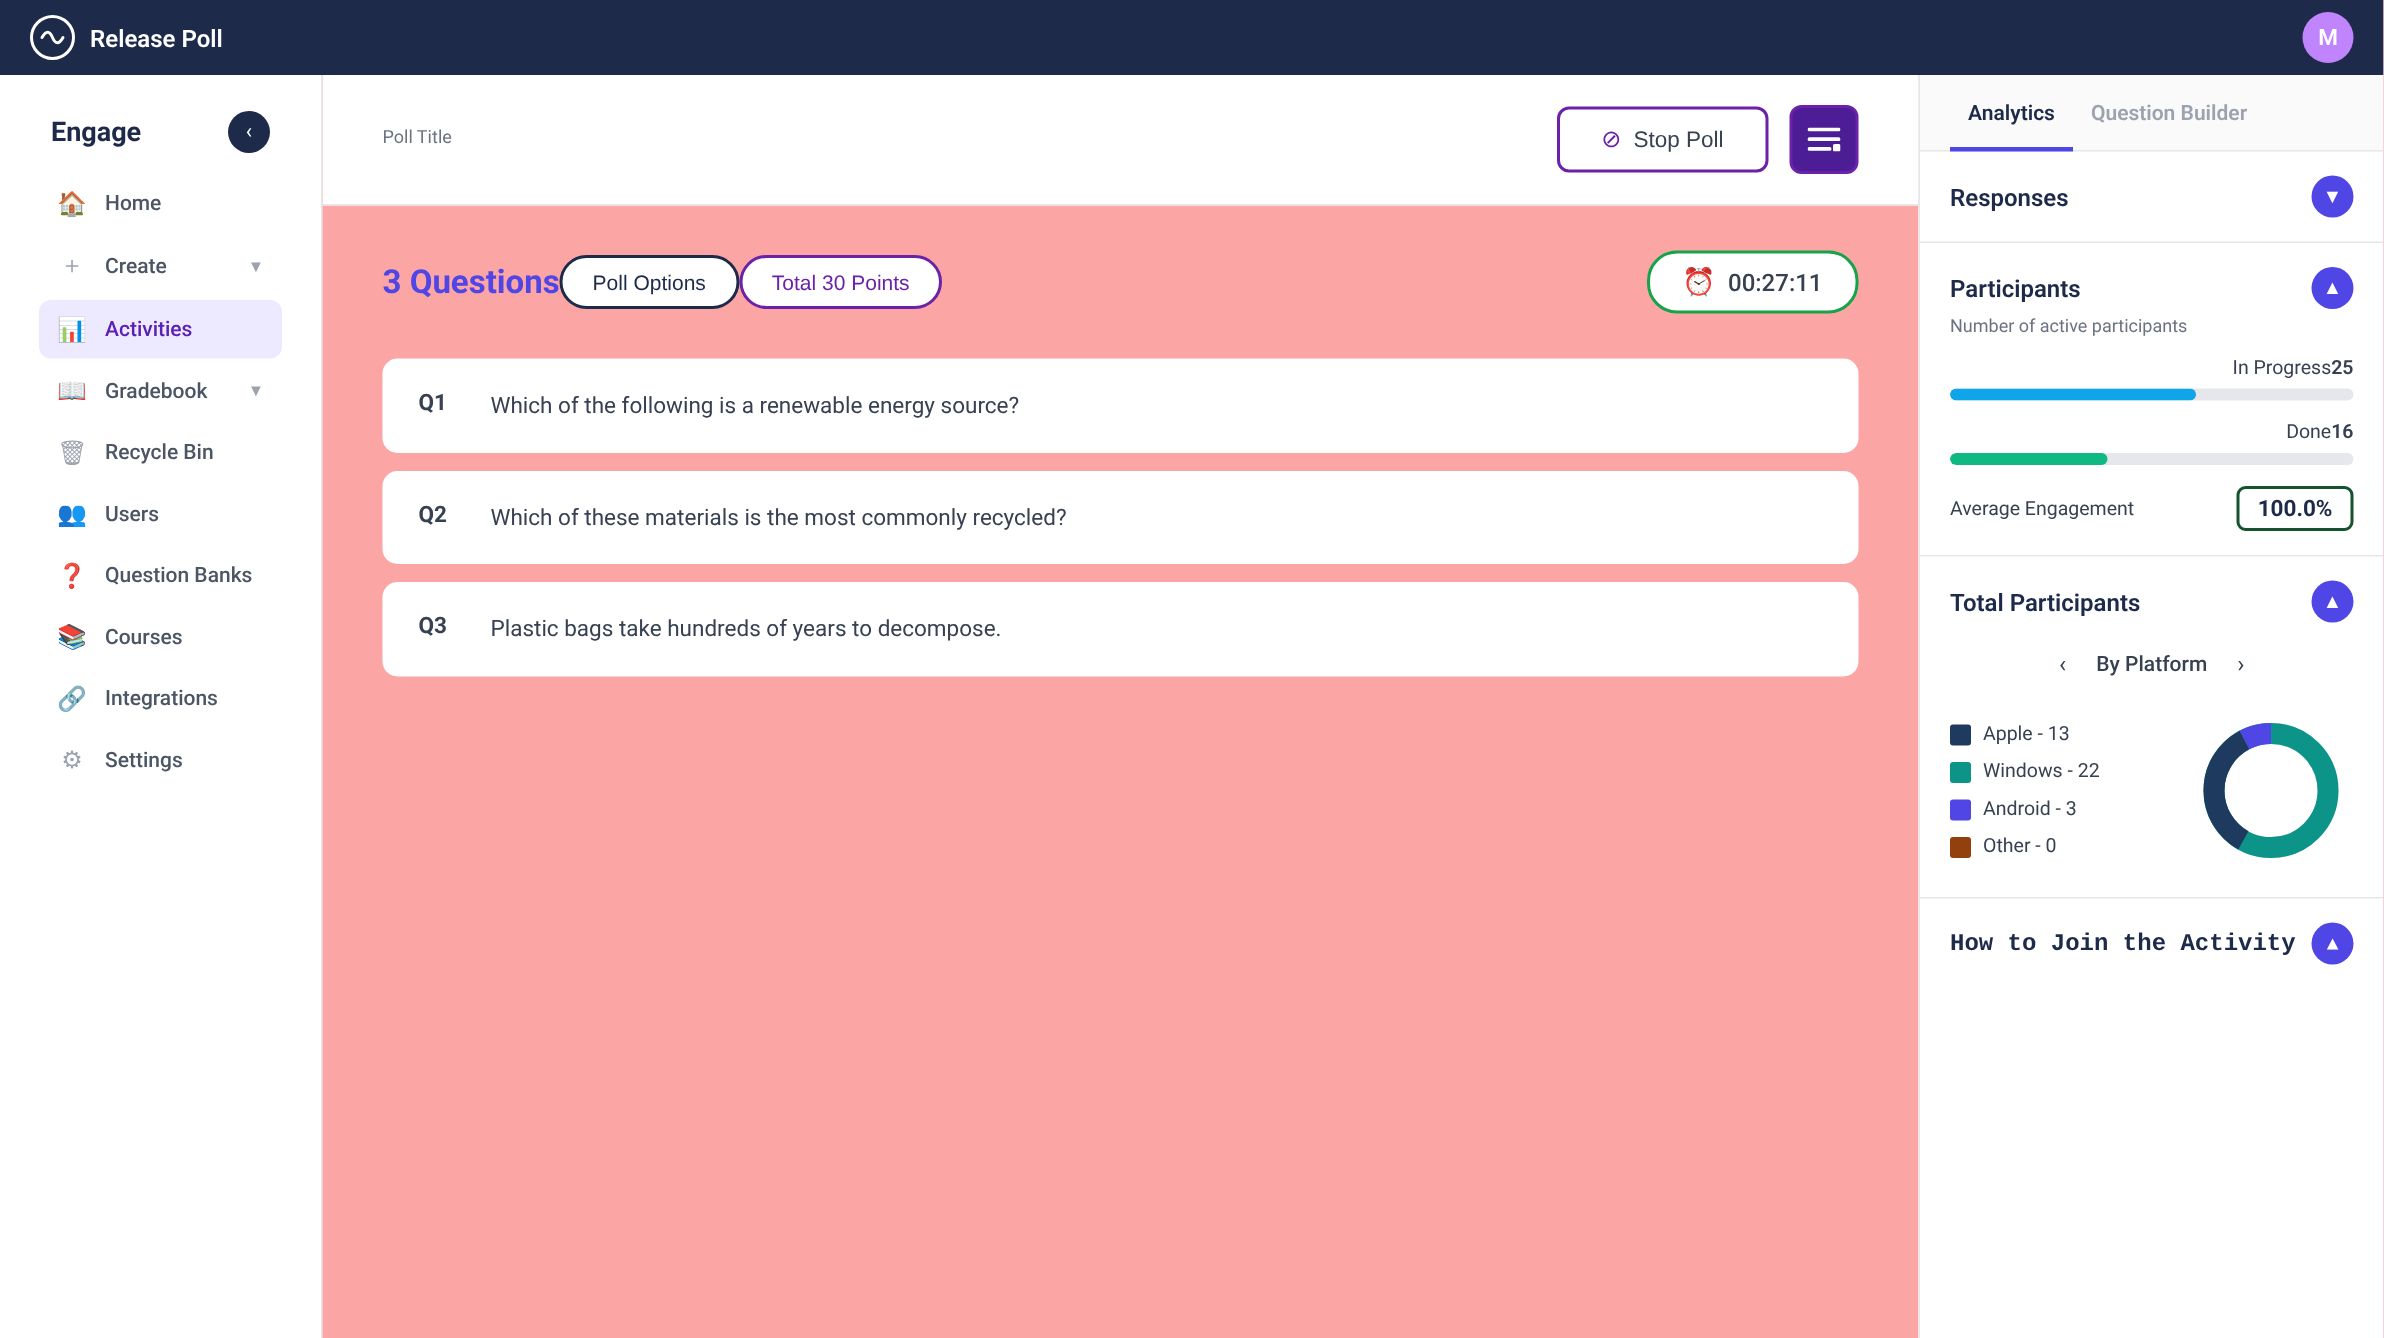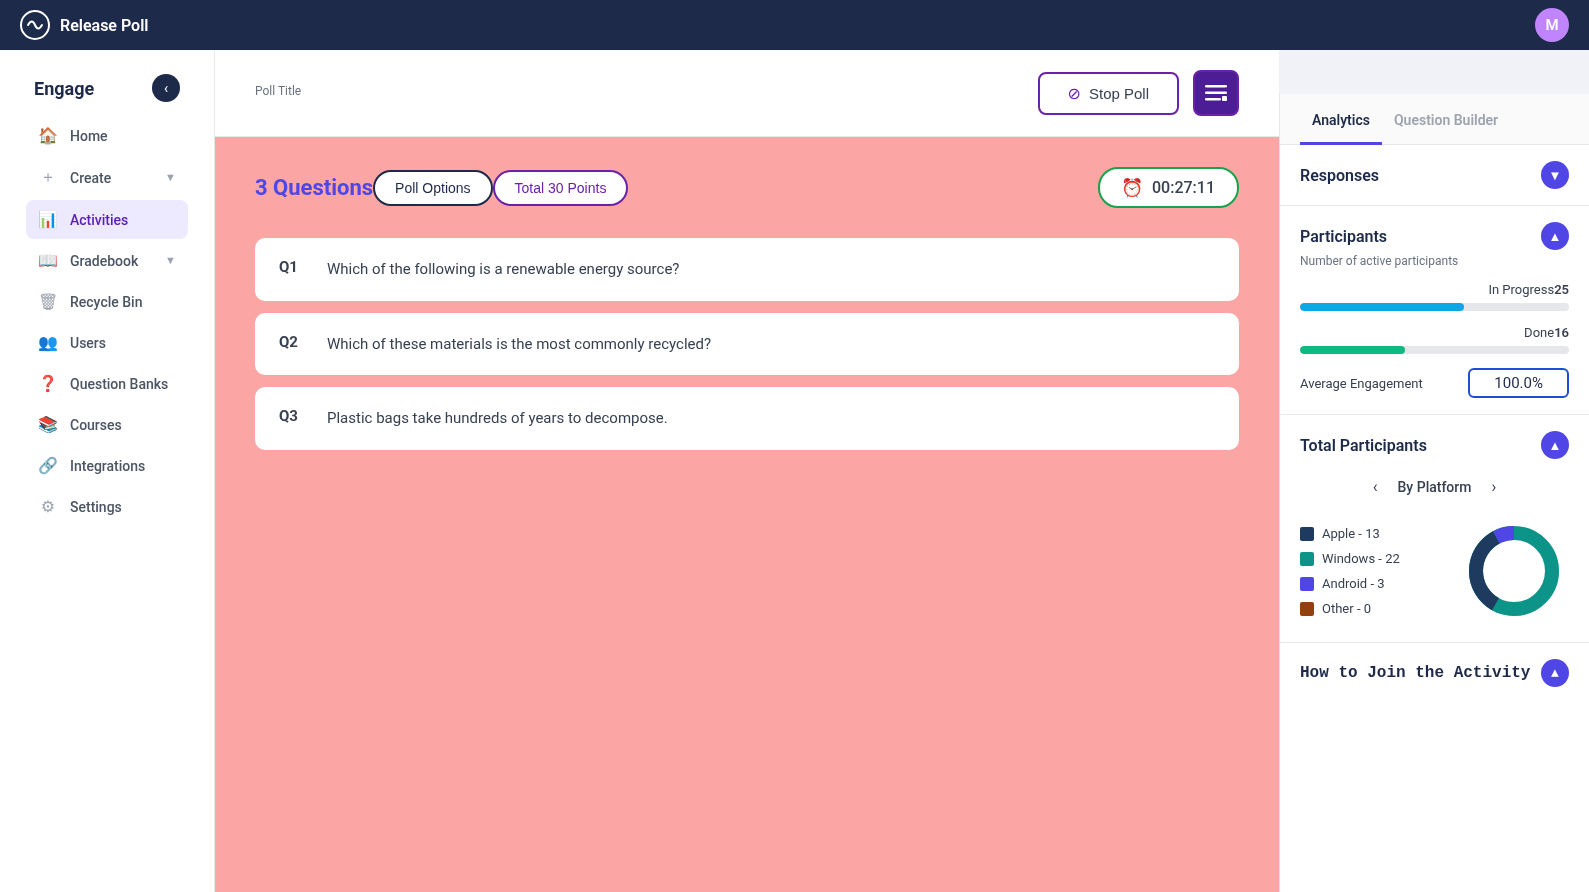--- a/index.html
+++ b/index.html
@@ -250,21 +250,20 @@
 
     
     .right-panel {
       width: 310px;
       background: white;
       display: flex;
       flex-direction: column;
       overflow-y: auto;
       flex-shrink: 0;
       border-left: 1px solid #e5e7eb;
-      margin-top: 44px;
     }
 
     
     .analytics-tabs {
       display: flex;
       border-bottom: 1px solid #e5e7eb;
       padding: 0 20px;
       background: #fafafa;
     }
     .analytics-tab {
@@ -369,25 +368,25 @@
       align-items: center;
       justify-content: space-between;
       margin-top: 8px;
     }
     .avg-engagement-label {
       font-size: 13px;
       color: #374151;
     }
     .avg-engagement-value {
       font-size: 15px;
-      font-weight: 400;
-      color: #1e2a4a;
-      border: 2px solid #1d4ed8;
+      font-weight: 700;
+      color: #1e2a4a;
+      border: 2px solid #14532d;
       border-radius: 6px;
-      padding: 4px 24px;
+      padding: 4px 12px;
     }
 
     
     .total-participants-section {
       padding: 16px 20px;
       border-bottom: 1px solid #e5e7eb;
     }
     .total-p-header {
       display: flex;
       align-items: center;

